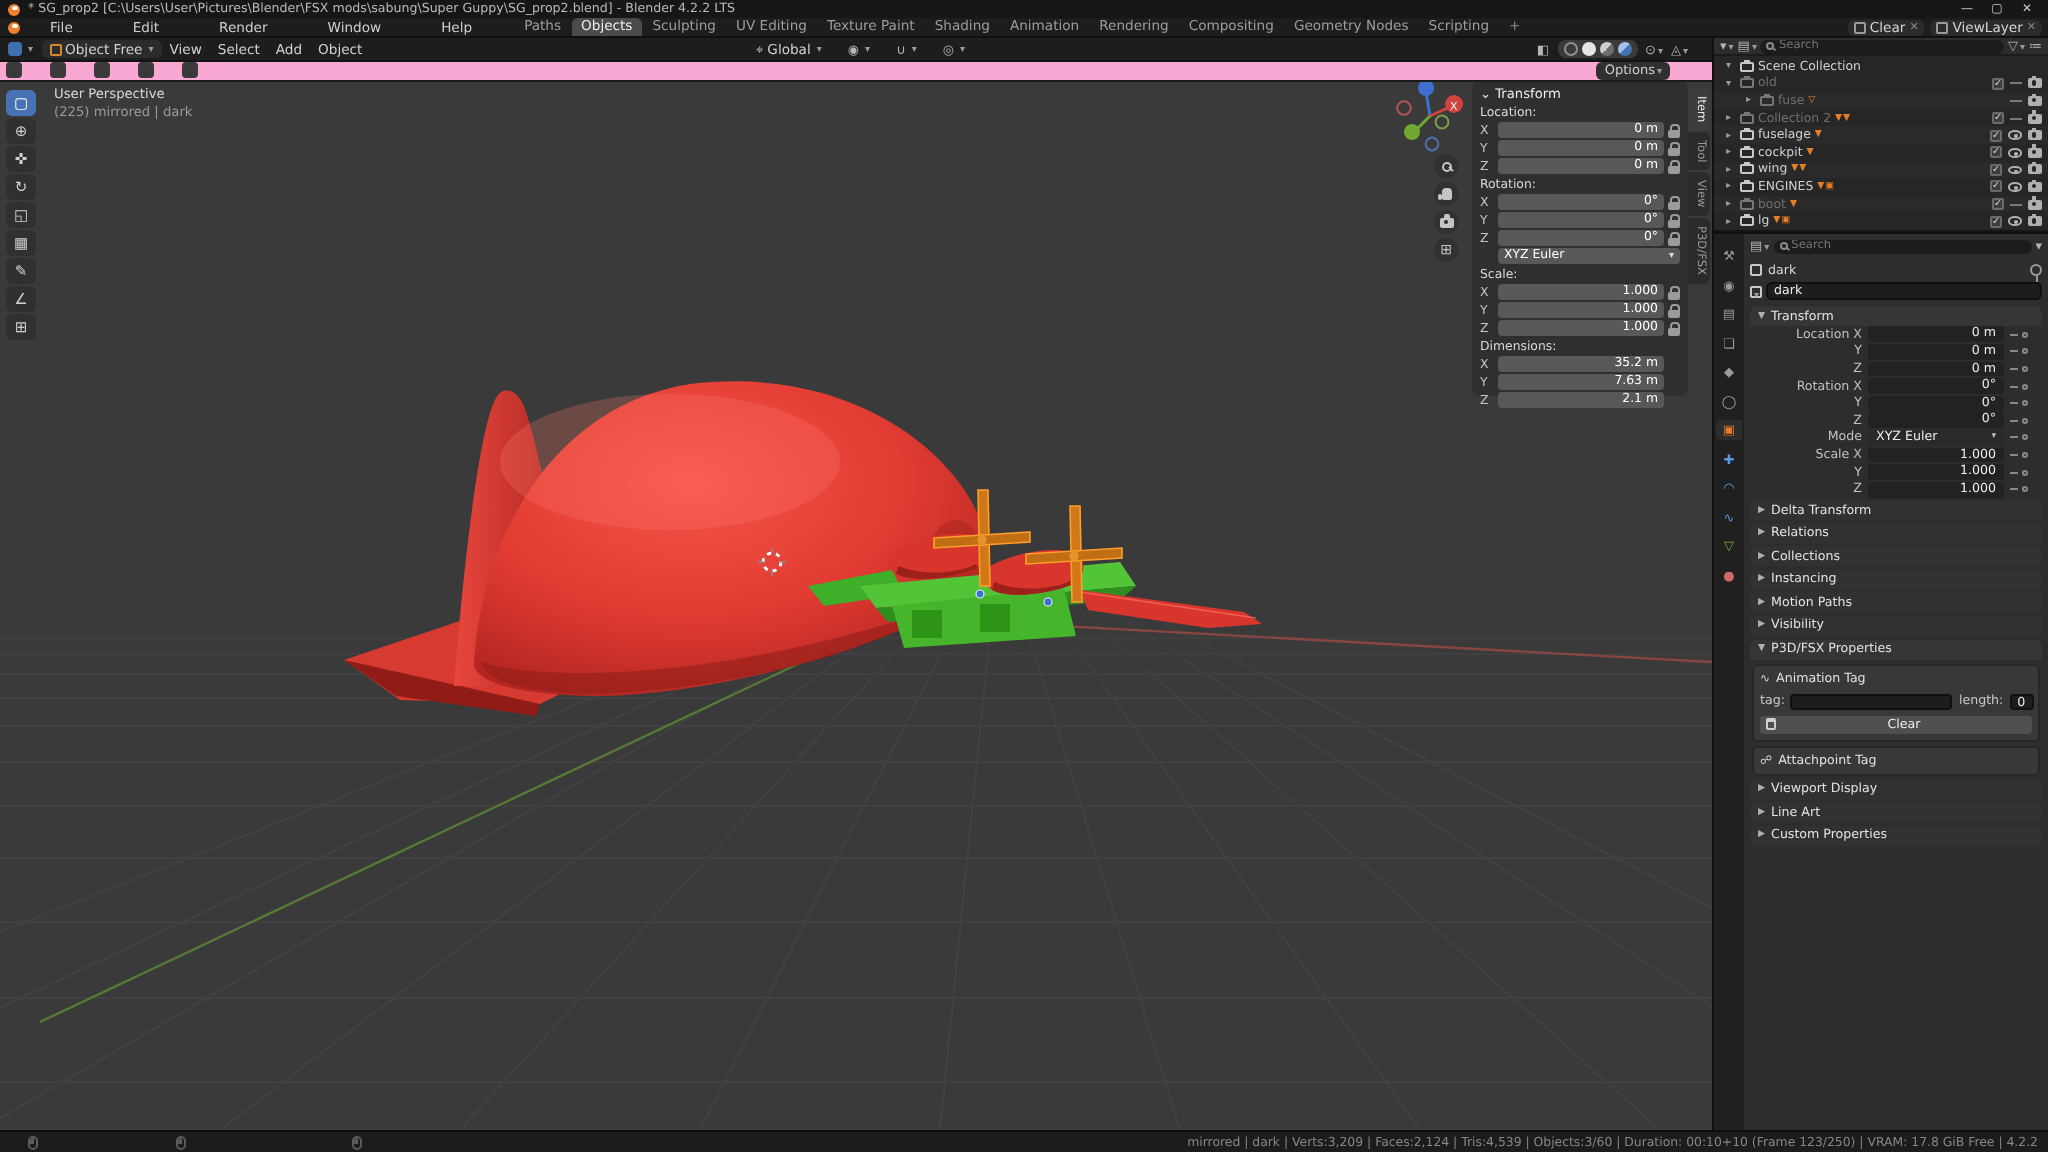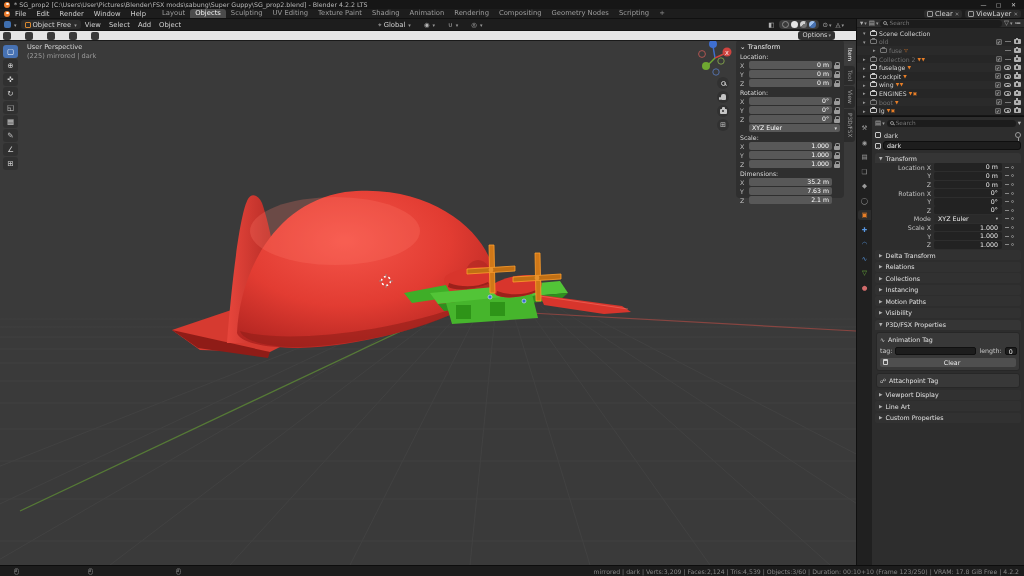--- a/index.html
+++ b/index.html
@@ -8,21 +8,21 @@
     -webkit-font-smoothing:antialiased}
   .abs{position:absolute}
   
   #titlebar{left:0;top:0;width:1024px;height:9px;background:#161616;display:flex;align-items:center;gap:4px;padding:0 4px;font-size:6.3px;color:#b9b9b9}
   .blender-logo{width:6px;height:6px;border-radius:50%;background:#ef7f2f;position:relative;flex:0 0 auto}
   .blender-logo::after{content:'';position:absolute;left:1.5px;top:1.5px;width:3px;height:2px;border-radius:50%;background:#fff}
   #titlebar .win-controls{margin-left:auto;display:flex;gap:2px}
   #titlebar .win-controls span{width:13px;text-align:center;font-size:6px;color:#cfcfcf;cursor:default}
   
   #topbar{left:0;top:9px;width:1024px;height:10px;background:#1d1d1d;display:flex;align-items:center;font-size:6.8px;border-bottom:1px solid #101010}
-  #topbar .menu{padding:0 5px;color:#cfcfcf}
+  #topbar .menu{padding:0 15px;color:#cfcfcf}
   #workspaces{display:flex;margin-left:6px}
   #workspaces .ws{padding:0 5px;color:#9d9d9d;line-height:9px;border-radius:3px 3px 0 0}
   #workspaces .ws.active{background:#4b4b4b;color:#f0f0f0}
   #workspaces .ws.plus{color:#8a8a8a}
   #scene-selectors{margin-left:auto;display:flex;gap:3px;padding-right:3px;align-items:center}
   .selector{display:flex;align-items:center;gap:2px;background:#2b2b2b;border-radius:3px;padding:0 3px;height:8px;color:#d5d5d5}
   .selector .sel-x{color:#8a8a8a;font-size:5.5px}
   .sel-icon{width:6px;height:6px;border:1px solid #9a9a9a;border-radius:1px;display:inline-block}
   
   #vp-header{left:0;top:19px;width:856px;height:12px;background:#1d1d1d;display:flex;align-items:center;font-size:6.8px;border-bottom:1px solid #131313;position:absolute}
@@ -34,21 +34,21 @@
   #hdr-center{position:absolute;left:374px;display:flex;align-items:center;gap:5px}
   #hdr-right{position:absolute;right:12px;display:flex;align-items:center;gap:4px}
   .hicon{color:#b5b5b5;font-size:6.5px}
   .sphere{width:7px;height:7px;border-radius:50%;background:#8d8d8d;display:inline-block}
   .sphere.wire{background:none;border:1px solid #8d8d8d}
   .sphere.solid{background:#e6e6e6}
   .sphere.mat{background:linear-gradient(135deg,#cfcfcf 50%,#6f6f6f 50%)}
   .sphere.rend{background:linear-gradient(135deg,#9fc2ef 50%,#4772b3 50%)}
   .pill{background:#3a3a3a;border-radius:4px;display:flex;gap:2px;padding:1px 3px;align-items:center}
   
-  #tool-settings{left:0;top:31px;width:856px;height:10px;background:#e5e5e5;border-bottom:1px solid #1a1a1a;display:flex;align-items:center;gap:14px;padding:0 3px;z-index:3;position:absolute}
+  #tool-settings{left:0;top:31px;width:856px;height:10px;background:#f9a8d4;border-bottom:1px solid #1a1a1a;display:flex;gap:14px;padding:0 3px;z-index:3;position:absolute}
   #tool-settings .ts-icon{width:8px;height:8px;background:#3a3a3a;border-radius:2px}
   #options-btn{margin-left:auto;margin-right:18px;color:#cfcfcf;font-size:6.5px;background:#303030;border-radius:3px;padding:0 4px;line-height:9px}
   
   #viewport{left:0;top:31px;width:856px;height:534px;position:absolute;background:#3a3a3a}
   #vp-overlay-text{left:27px;top:12px;position:absolute;font-size:6.6px;color:#d8d8d8;line-height:9px;z-index:2}
   #vp-overlay-text .sub{color:#9a9a9a}
   #toolbar{left:3px;top:14px;position:absolute;z-index:2;display:flex;flex-direction:column;gap:1px}
   #toolbar .tool{width:15px;height:13px;background:#2e2e2ecc;border-radius:3px;color:#cfcfcf;font-size:7.5px;display:flex;align-items:center;justify-content:center}
   #toolbar .tool.active{background:#4772b3;color:#fff}
   
@@ -168,21 +168,21 @@
 <div id="topbar" class="abs">
   <span class="blender-logo" style="margin-left:4px"></span>
   <div style="display:flex">
       <span class="menu">File</span>
       <span class="menu">Edit</span>
       <span class="menu">Render</span>
       <span class="menu">Window</span>
       <span class="menu">Help</span>
     </div>
   <div id="workspaces">
-      <span class="ws">Layout</span>
+      <span class="ws">Paths</span>
       <span class="ws active">Objects</span>
       <span class="ws">Sculpting</span>
       <span class="ws">UV Editing</span>
       <span class="ws">Texture Paint</span>
       <span class="ws">Shading</span>
       <span class="ws">Animation</span>
       <span class="ws">Rendering</span>
       <span class="ws">Compositing</span>
       <span class="ws">Geometry Nodes</span>
       <span class="ws">Scripting</span>

